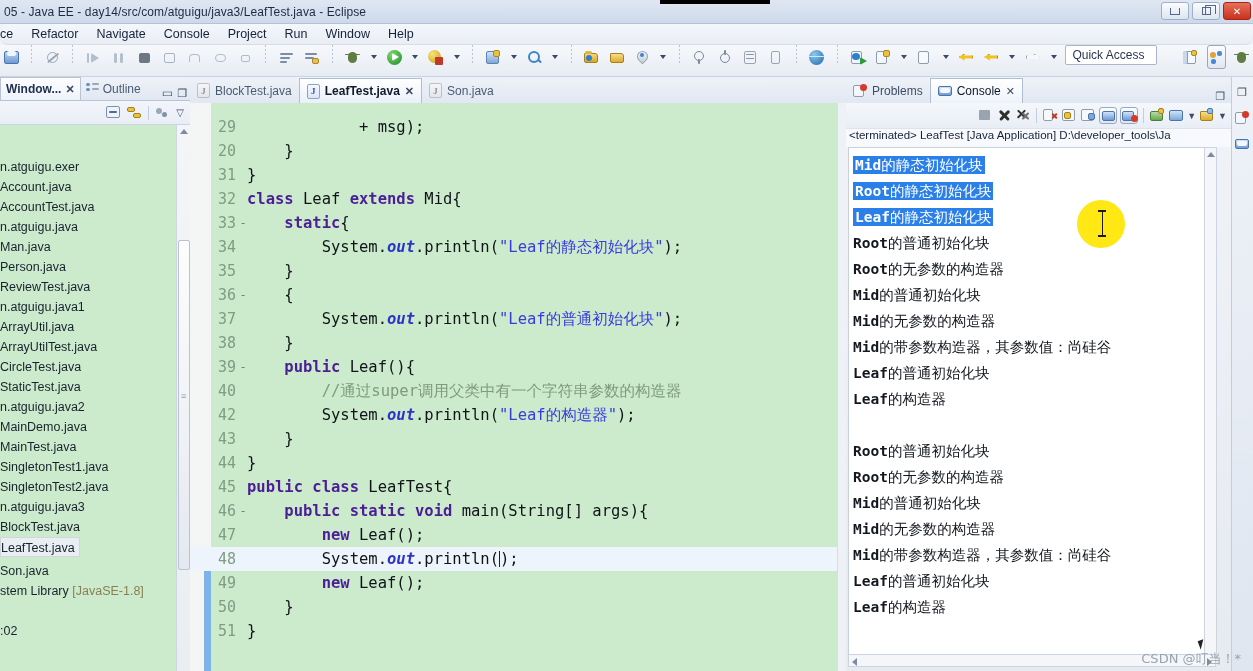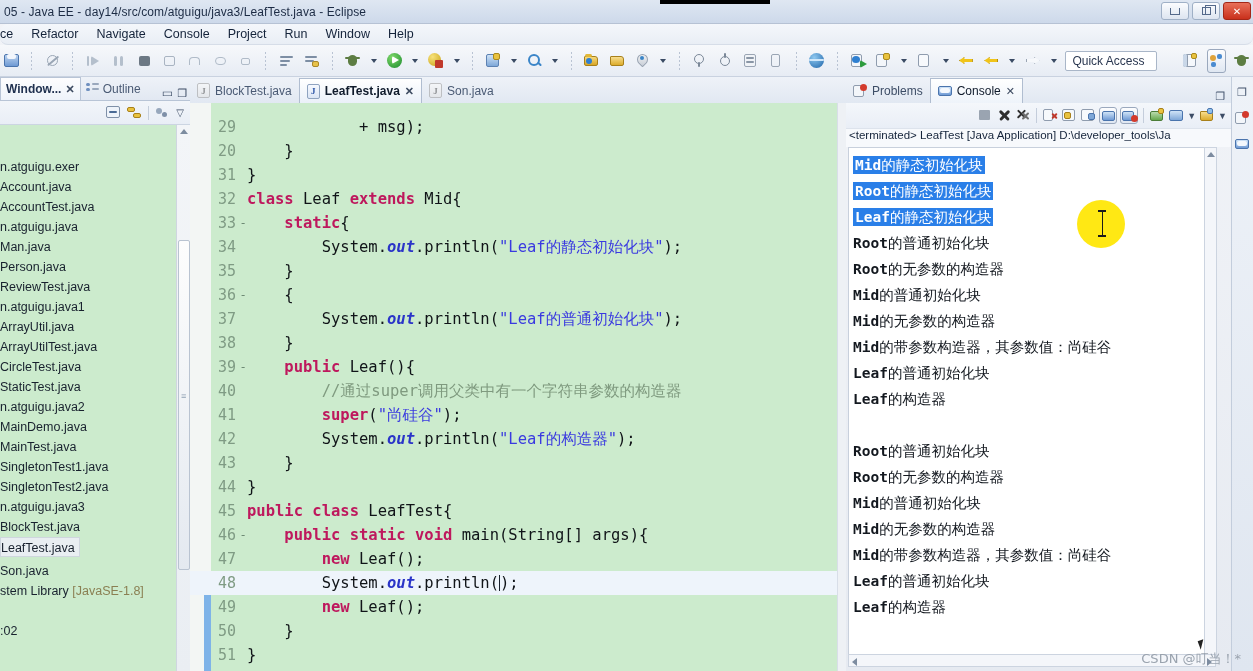--- a/index.html
+++ b/index.html
@@ -51,21 +51,21 @@
   .menubar .mitem {
     font-size: 12.5px; color: #14233a; padding: 0 9px; line-height: 20px; white-space: nowrap;
   }
   .menubar .mitem:first-child { padding-left: 0; }
 
   
   .toolbar {
     position: absolute; left: 0; top: 45px; width: 1253px; height: 32px;
     background: linear-gradient(#f6f8fb,#e7ecf4);
     border-bottom: 1px solid #c9d2e0;
-    display: flex; align-items: center; padding: 0 2px; gap: 7px;
+    display: flex; align-items: flex-start; padding: 0 2px; gap: 7px;
   }
   .tbtn { width: 22px; height: 24px; display: flex; align-items: center; justify-content: center; }
   .tsep { width: 1px; height: 18px; margin: 0 4px;
           background: repeating-linear-gradient(#b9c3d3 0 2px, transparent 2px 4px); }
   .tarrow { width: 11px; height: 24px; display:flex; align-items:center; justify-content:center; }
   .tarrow i { width:0;height:0;border-left:3.5px solid transparent;border-right:3.5px solid transparent;border-top:4px solid #3a4a63; display:block;}
   .quickaccess {
     margin-left: auto; width: 108px; height: 20px; background: #fff;
     border: 1px solid #a9b6c8; border-radius: 2px;
     font-size: 12px; color: #2a3750; display:flex; align-items:center; padding-left:6px;
@@ -146,21 +146,21 @@
   }
   .cline .lnum {
     position:absolute; left:0; width:46px; text-align:right; color:#7f9b84; font-size:15px;
     font-family:"DejaVu Sans Mono", monospace;
   }
   .cline .fold {
     position:absolute; left:49px; width:8px; text-align:center; color:#6d8a74; font-size:12px;
   }
   .cline .ctext { position:absolute; left:57px; color:#101418; }
   .cline.hl { background:#eef4fb; }
-  .kw { color:#be185d; font-weight:bold;margin-top:12px; }
+  .kw { color:#4c1d95; font-weight:bold;margin-top:12px; }
   .str { color:#3a3ae0; }
   .cmt { color:#7f9a7f; }
   .fld { color:#2b35c8; font-style:italic; font-weight:bold; }
   .caret { display:inline-block; width:1px; height:16px; background:#17202c; vertical-align:-3px; }
   .cline.top-clip { height:12px; line-height:0; overflow:hidden; }
 
   
   .console { position:absolute; left:846px; top:0; width:385px; height:594px; }
   .cntabs { height:26px; display:flex; align-items:flex-end; background:linear-gradient(#eef2f8,#e1e8f2); }
   .cntab { display:flex; align-items:center; gap:5px; font-size:12px; height:25px; padding:0 7px; color:#3d4d66;}
@@ -560,21 +560,20 @@
             <div class="cline"><span class="lnum">31</span><span class="ctext">}</span></div>
             <div class="cline"><span class="lnum">32</span><span class="ctext"><span class="kw">class</span> Leaf <span class="kw">extends</span> Mid{</span></div>
             <div class="cline"><span class="lnum">33</span><span class="fold">-</span><span class="ctext">    <span class="kw">static</span>{</span></div>
             <div class="cline"><span class="lnum">34</span><span class="ctext">        System.<span class="fld">out</span>.println(<span class="str">"Leaf的静态初始化块"</span>);</span></div>
             <div class="cline"><span class="lnum">35</span><span class="ctext">    }</span></div>
             <div class="cline"><span class="lnum">36</span><span class="fold">-</span><span class="ctext">    {</span></div>
             <div class="cline"><span class="lnum">37</span><span class="ctext">        System.<span class="fld">out</span>.println(<span class="str">"Leaf的普通初始化块"</span>);</span></div>
             <div class="cline"><span class="lnum">38</span><span class="ctext">    }</span></div>
             <div class="cline"><span class="lnum">39</span><span class="fold">-</span><span class="ctext">    <span class="kw">public</span> Leaf(){</span></div>
             <div class="cline"><span class="lnum">40</span><span class="ctext">        <span class="cmt">//通过super调用父类中有一个字符串参数的构造器</span></span></div>
-            <div class="cline"><span class="lnum">41</span><span class="ctext">        <span class="kw">super</span>(<span class="str">"尚硅谷"</span>);</span></div>
             <div class="cline"><span class="lnum">42</span><span class="ctext">        System.<span class="fld">out</span>.println(<span class="str">"Leaf的构造器"</span>);</span></div>
             <div class="cline"><span class="lnum">43</span><span class="ctext">    }</span></div>
             <div class="cline"><span class="lnum">44</span><span class="ctext">}</span></div>
             <div class="cline"><span class="lnum">45</span><span class="ctext"><span class="kw">public</span> <span class="kw">class</span> LeafTest{</span></div>
             <div class="cline"><span class="lnum">46</span><span class="fold">-</span><span class="ctext">    <span class="kw">public</span> <span class="kw">static</span> <span class="kw">void</span> main(String[] args){</span></div>
             <div class="cline"><span class="lnum">47</span><span class="ctext">        <span class="kw">new</span> Leaf();</span></div>
             <div class="cline hl"><span class="lnum">48</span><span class="ctext">        System.<span class="fld">out</span>.println(<span class="caret"></span>);</span></div>
             <div class="cline"><span class="lnum">49</span><span class="ctext">        <span class="kw">new</span> Leaf();</span></div>
             <div class="cline"><span class="lnum">50</span><span class="ctext">    }</span></div>
             <div class="cline"><span class="lnum">51</span><span class="ctext">}</span></div>

